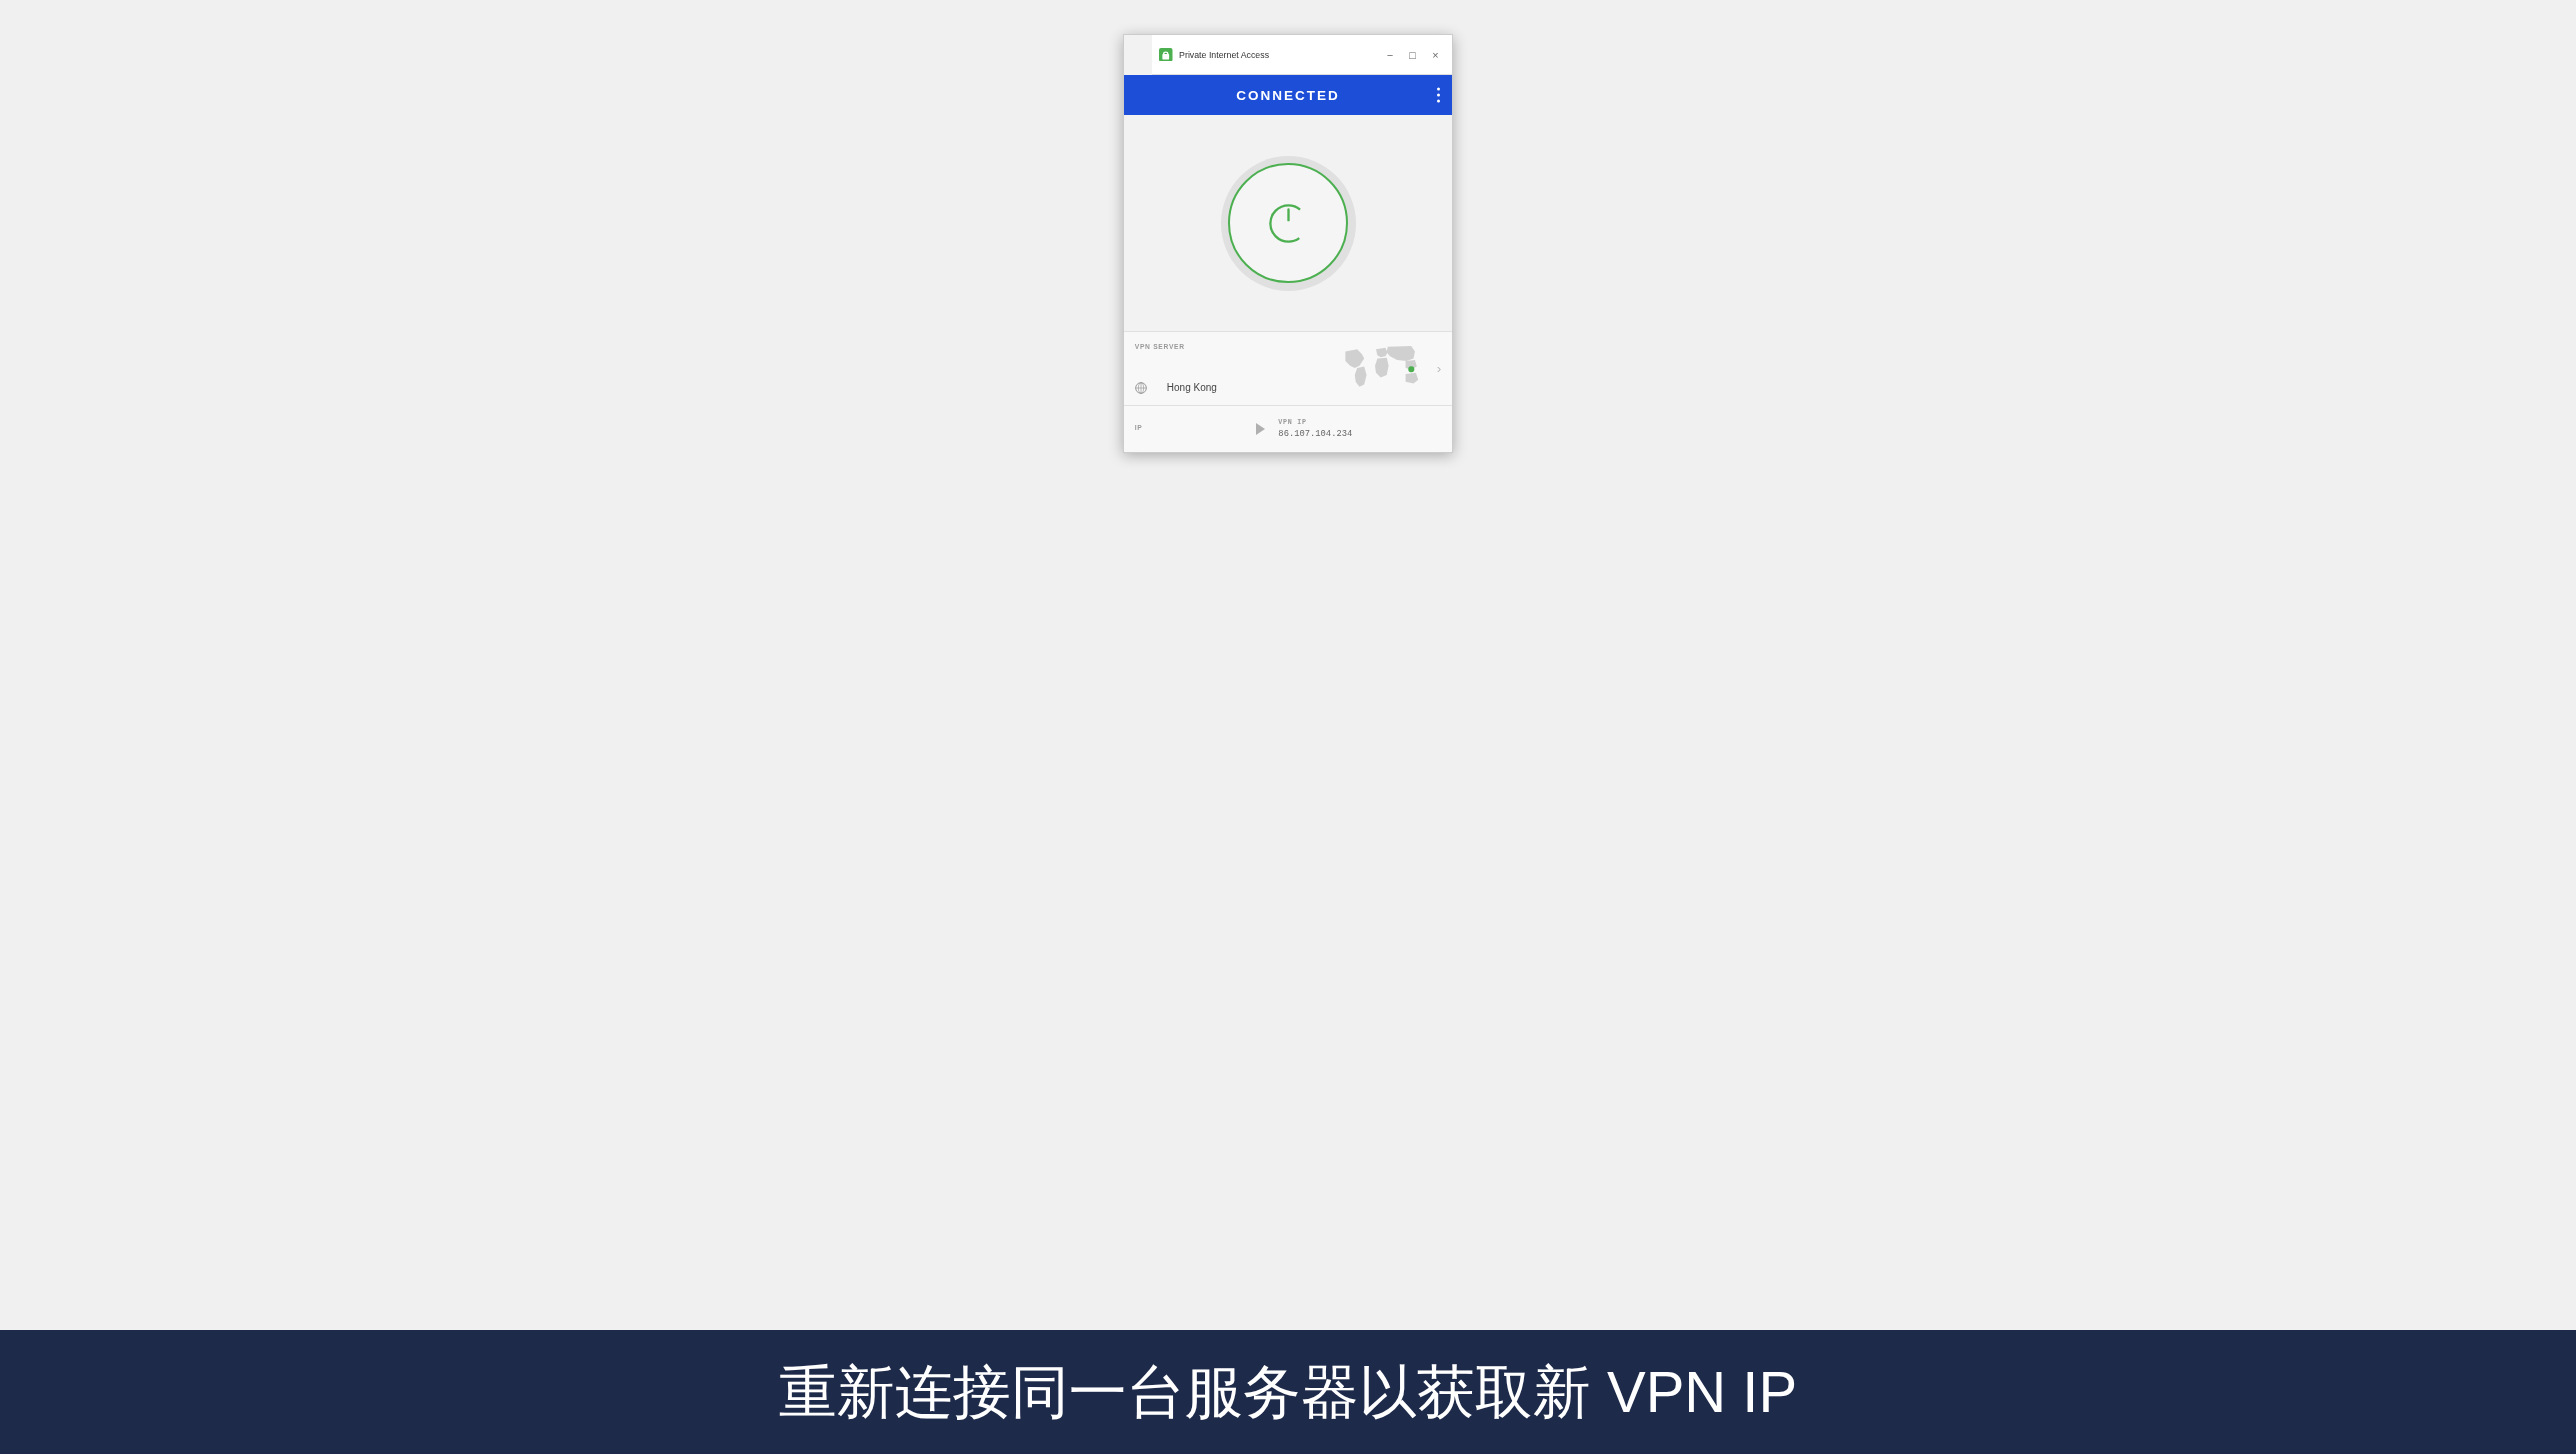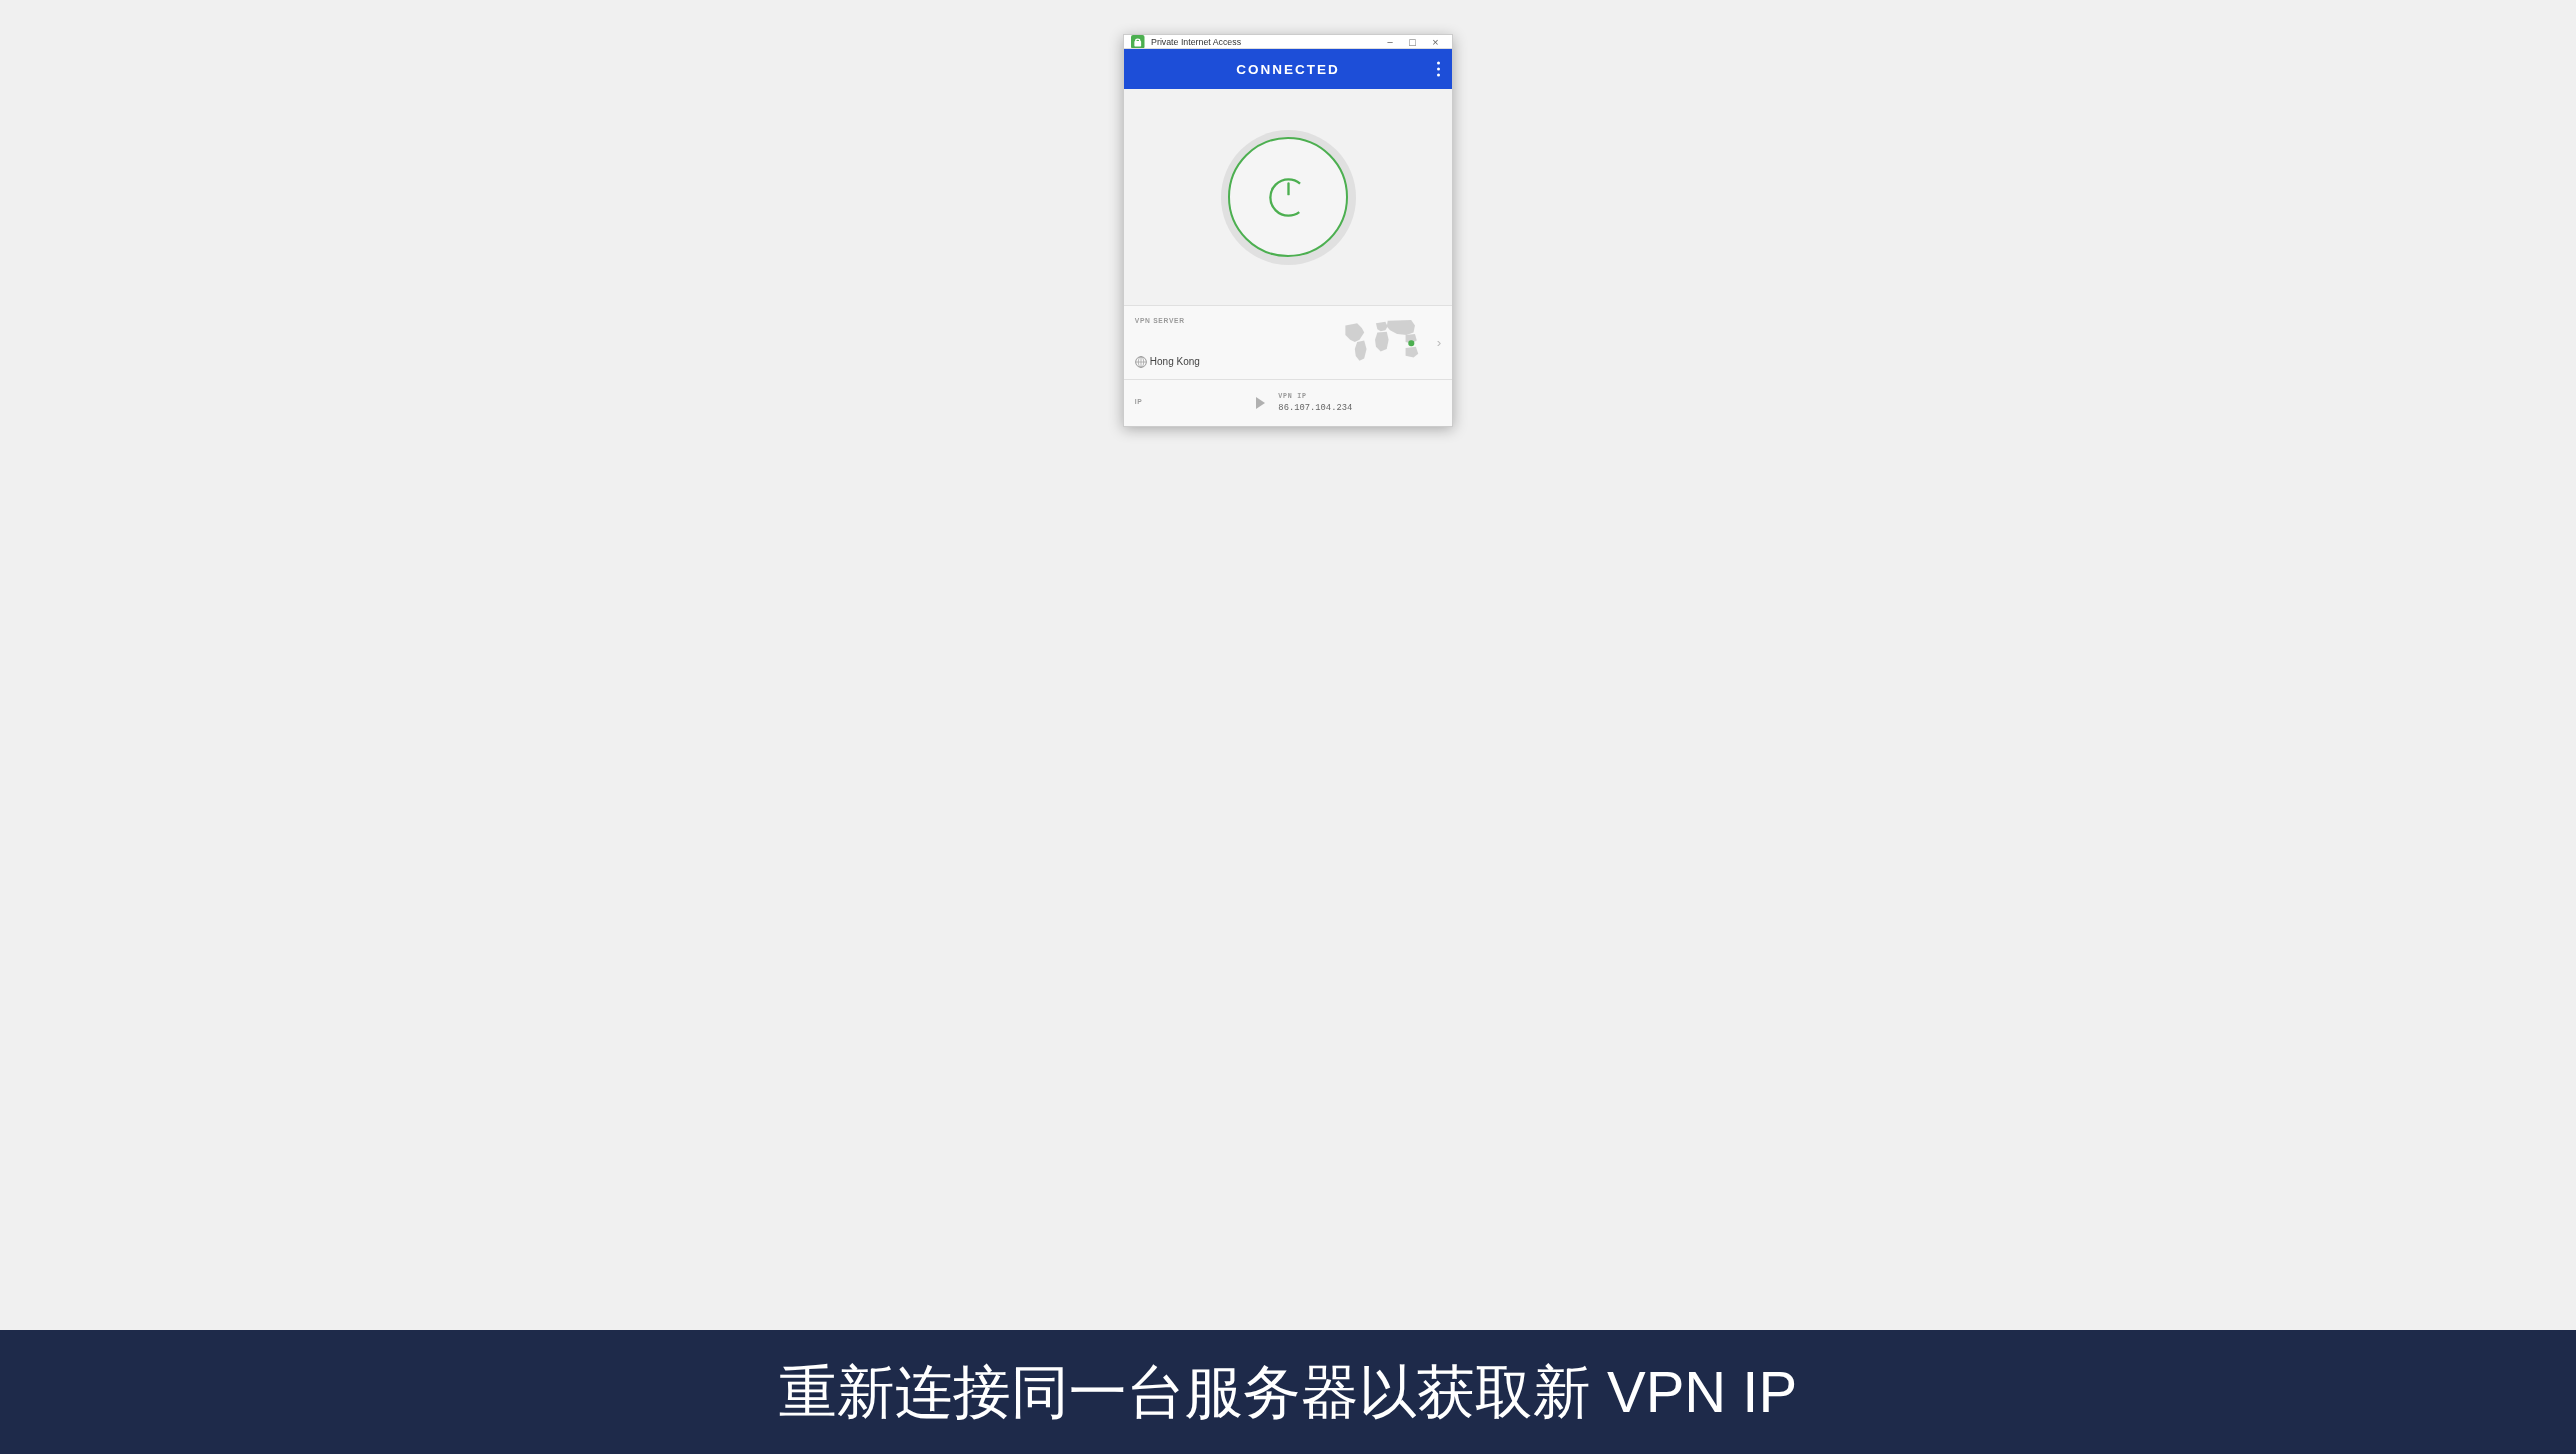--- a/index.html
+++ b/index.html
@@ -21,25 +21,26 @@
       box-shadow: 0 2.7px 13.5px rgba(0,0,0,0.3);
       position: absolute;
       top: 34px;
       left: 50%;
       transform: translateX(-50%);
     }
 
     
     .title-bar {
       background: #ffffff;
-      height: 14px;
+      height: 40px;
       display: flex;
       align-items: center;
       padding: 0 6.7px;
       border-bottom: 0.7px solid #ddd;
+      margin-left: 28px;
     }
 
     .title-bar-icon {
       width: 15px;
       height: 15px;
       margin-right: 5.4px;
       display: flex;
       align-items: center;
       justify-content: center;
     }
@@ -169,21 +170,21 @@
       font-size: 6.7px;
       color: #999;
       letter-spacing: 0.7px;
       font-weight: 600;
       margin-bottom: 3.4px;
     }
 
     .vpn-server-value {
       display: flex;
       align-items: center;
-      gap: 3px;
+      gap: 20px;
       font-size: 10px;
       color: #444;
       font-weight: 500;
       margin-top: 32px;
     }
 
     .globe-icon {
       width: 12px;
       height: 12px;
       color: #999;

